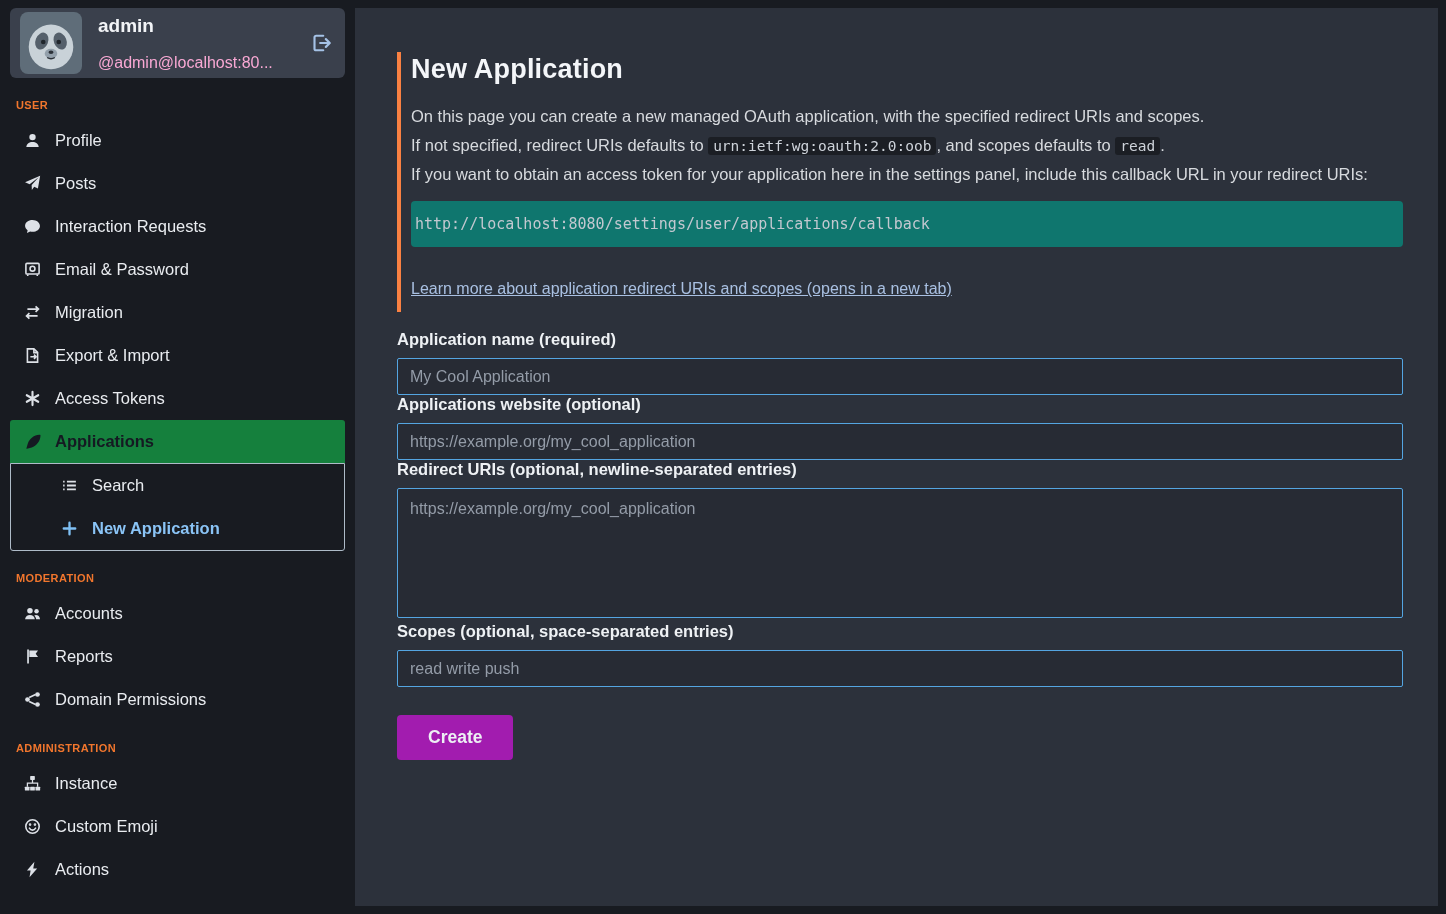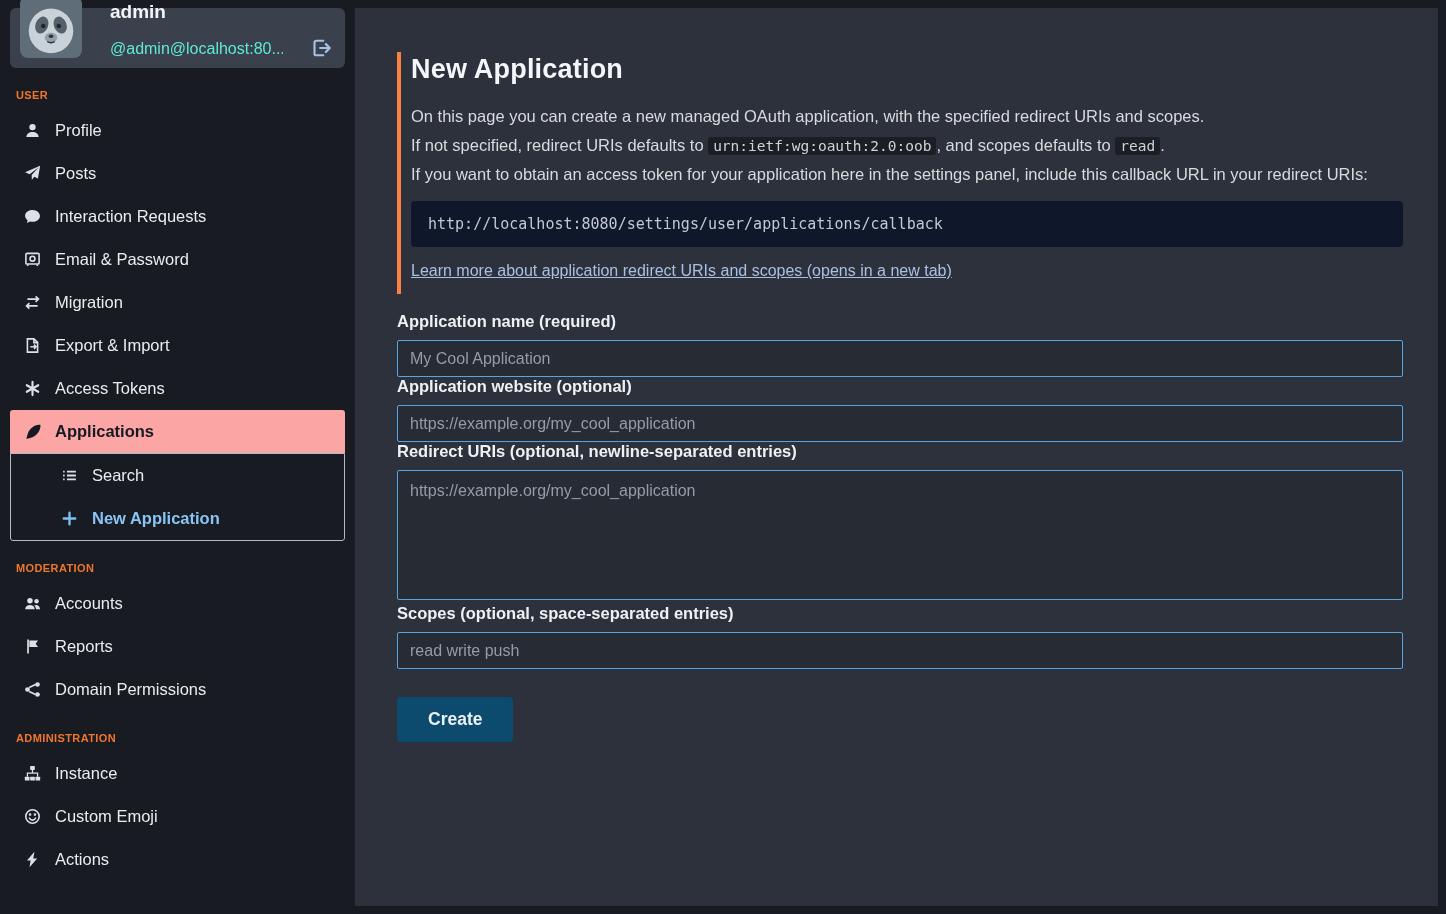--- a/index.html
+++ b/index.html
@@ -10,47 +10,47 @@
     font-family:"Liberation Sans", sans-serif;
     display:flex;
   }
   
   .sidebar {
     flex:0 0 355px;
     width:355px;
     padding:8px 10px 0 10px;
   }
   .user-card {
-    display:flex; align-items:flex-end; gap:28px;
+    display:flex; align-items:center; gap:16px;
     background:#3a404c;
     border-radius:6px;
     padding:10px 14px 10px 10px;
-    height:60px;
+    height:70px;
   }
   .avatar { width:62px; height:62px; border-radius:8px; overflow:hidden; flex:0 0 62px; }
   .user-meta { min-width:0; }
   .user-name { font-weight:bold; font-size:19px; color:#f2f4f7; }
   .user-handle {
-    color:#5eead4; font-size:16px; margin-top:17px;
+    color:#f9a8d4; font-size:16px; margin-top:17px;
     white-space:nowrap; overflow:hidden; max-width:190px;
   }
   .logout { margin-left:auto; color:#a5c2e6; display:flex; align-items:center; cursor:pointer; }
   .section-label {
     color:#f1762d; font-weight:bold; font-size:11px;
     letter-spacing:.4px; margin:21px 6px 8px 6px;
   }
   .nav-item {
     display:flex; gap:14px;
     padding:12px 13px;
     font-size:16.5px; color:#e9ecf0;
     border-radius:3px; cursor:pointer;
   }
   .ic-wrap { width:18px; display:flex; justify-content:center; align-items:center; color:#dde1e7; }
   .nav-item.active {
-    background:#fca5a5; color:#151922; font-weight:bold;
+    background:#15803d; color:#151922; font-weight:bold;
     border-radius:3px 3px 0 0;
   }
   .nav-item.active .ic-wrap { color:#151922; }
   .submenu {
     border:1px solid #aebbc8;
     border-radius:0 0 3px 3px;
     margin-bottom:6px;
     padding-left:25px;
   }
   .submenu .nav-item { padding-left:24px; }
@@ -75,24 +75,24 @@
   .intro p { margin:3px 0 4px 0; font-size:16.5px; line-height:1.5; color:#d7dade; }
   code.inline {
     font-family:"DejaVu Sans Mono", monospace;
     font-size:14.5px;
     background:#1b1e24;
     color:#ced3da;
     padding:1px 5px;
     border-radius:3px;
   }
   .codeblock {
-    background:#0f172a;
+    background:#0f766e;
     border-radius:4px;
-    padding:14px 17px;
-    margin:15px 0 15px 0;
+    padding:14px 4px;
+    margin:15px 0 33px 0;
     font-family:"DejaVu Sans Mono", monospace;
     font-size:15px;
     color:#c3c8d0;
   }
   a.learn { color:#a9c0e2; font-size:16px; text-decoration:underline; cursor:pointer; }
   .field { }
   .field label {
     display:block; font-weight:bold; font-size:16.5px;
     color:#eef1f4; margin-bottom:9px;
   }
@@ -105,21 +105,21 @@
     font-size:16px;
     font-family:inherit;
     padding:8px 12px;
     outline:none;
   }
   .field input { height:37px; }
   .field textarea { height:130px; resize:none; line-height:1.45; }
   .field input::placeholder, .field textarea::placeholder { color:#949ca8; opacity:1; }
   .create-btn {
     margin-top:28px;
-    background:#0c4a6e;
+    background:#a21caf;
     color:#edf0f4;
     border:none;
     border-radius:4px;
     padding:12px 31px;
     font-family:inherit;
     font-size:17.5px;
     font-weight:bold;
     cursor:pointer;
   }
   .form-area { margin-top:18px; }
@@ -387,21 +387,21 @@
     <div class="codeblock">http://localhost:8080/settings/user/applications/callback</div>
     <a class="learn" href="#">Learn more about application redirect URIs and scopes (opens in a new tab)</a>
   </div>
 
   <form class="form-area">
     <div class="field">
       <label>Application name (required)</label>
       <input type="text" placeholder="My Cool Application" style="">
     </div>
     <div class="field">
-      <label>Application website (optional)</label>
+      <label>Applications website (optional)</label>
       <input type="text" placeholder="https://example.org/my_cool_application" style="">
     </div>
     <div class="field">
       <label>Redirect URIs (optional, newline-separated entries)</label>
       <textarea placeholder="https://example.org/my_cool_application" style=""></textarea>
     </div>
     <div class="field">
       <label>Scopes (optional, space-separated entries)</label>
       <input type="text" placeholder="read write push" style="">
     </div>

